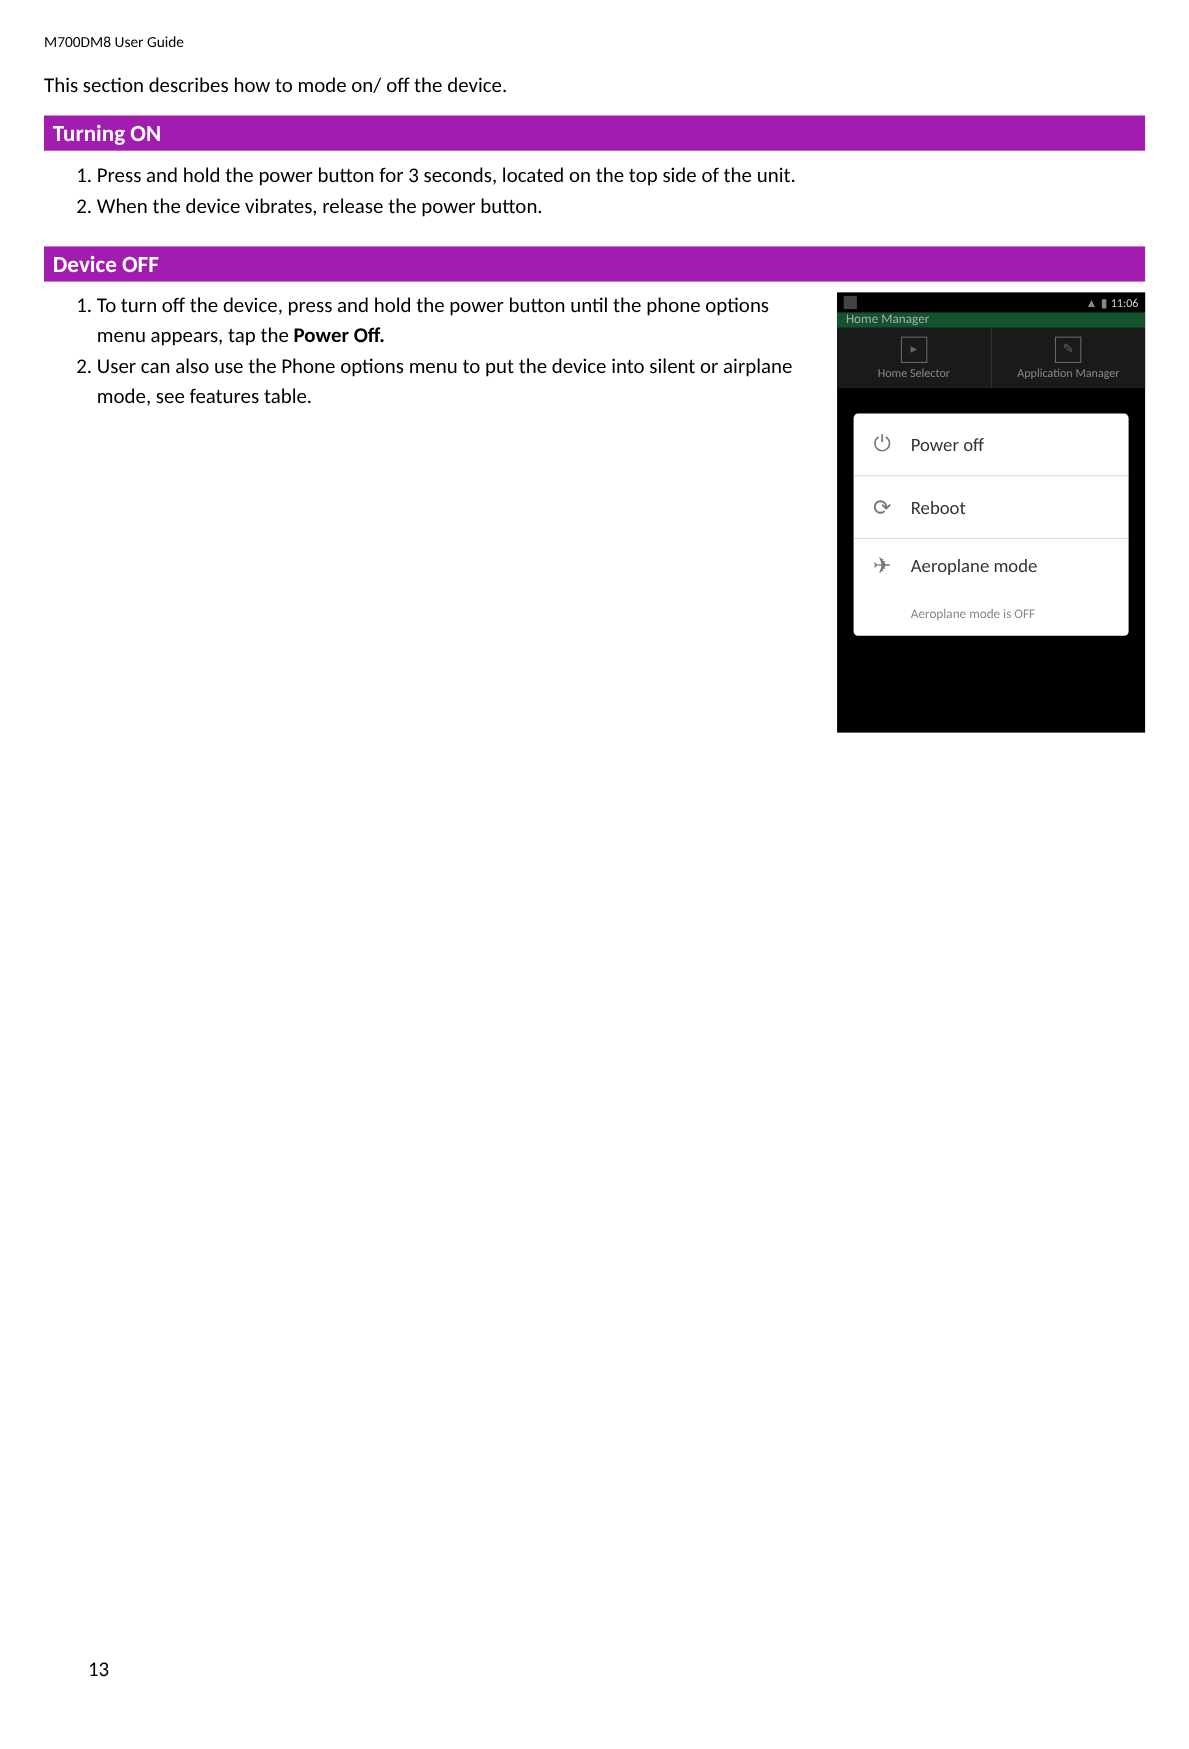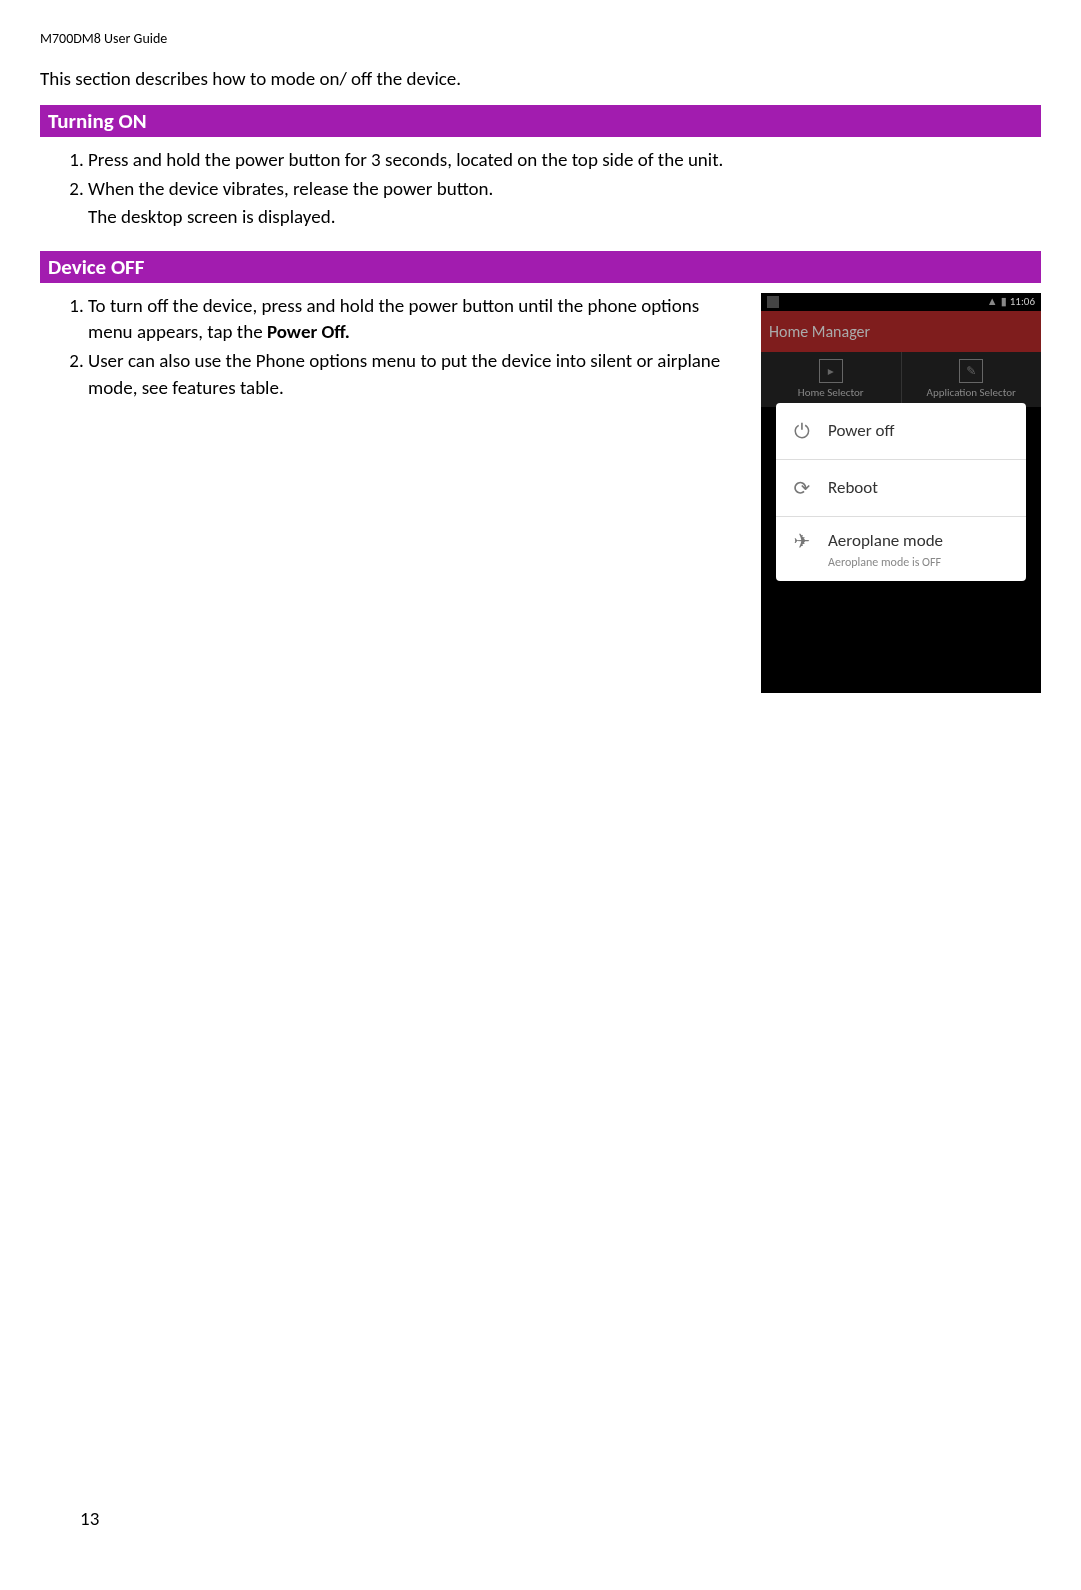--- a/index.html
+++ b/index.html
@@ -80,24 +80,24 @@
       width: 12px;
       height: 12px;
       background: #444;
     }
     .status-right {
       display: flex;
       gap: 3px;
       align-items: center;
     }
     .home-manager-header {
-      background: #7f1d1d;
+      background: #14532d;
       color: #aaa;
-      font-size: 16px;
-      padding: 11px 8px;
+      font-size: 12px;
+      padding: 0 8px;
     }
     .selector-row {
       display: flex;
       height: 55px;
       background: #1a1a1a;
     }
     .selector-item {
       flex: 1;
       display: flex;
       flex-direction: column;
@@ -146,20 +146,21 @@
     .dialog-item-row {
       display: flex;
       align-items: center;
       gap: 14px;
       width: 100%;
     }
     .dialog-subtext {
       font-size: 12px;
       color: #888;
       margin-left: 38px;
+      margin-top: 24px;
     }
     .dialog-icon {
       width: 24px;
       height: 24px;
       display: flex;
       align-items: center;
       justify-content: center;
       color: #777;
       font-size: 20px;
     }
@@ -188,21 +189,20 @@
   <div class="intro-text">This section describes how to mode on/ off the device.</div>
 
   <div class="section-header">Turning ON</div>
 
   <div class="content-row">
     <div class="text-col">
       <ol>
         <li>Press and hold the power button for 3 seconds, located on the top side of the unit.</li>
         <li>When the device vibrates, release the power button.</li>
       </ol>
-      <div class="sub-line">The desktop screen is displayed.</div>
     </div>
   </div>
 
   <div class="section-header">Device OFF</div>
 
   <div class="content-row">
     <div class="text-col">
       <ol>
         <li>
           <span>To turn off the device, press and hold the power button until the phone options menu appears, tap the </span><span class="bold">Power Off.</span>
@@ -223,21 +223,21 @@
         </div>
       </div>
       <div class="home-manager-header">Home Manager</div>
       <div class="selector-row">
         <div class="selector-item">
           <div class="selector-icon">▸</div>
           <span>Home Selector</span>
         </div>
         <div class="selector-item" style="border-right:none;">
           <div class="selector-icon">✎</div>
-          <span>Application Selector</span>
+          <span>Application Manager</span>
         </div>
       </div>
       <div class="dialog-overlay">
         <div class="dialog-item">
           <div class="dialog-icon">⏻</div>
           <span>Power off</span>
         </div>
         <div class="dialog-item">
           <div class="dialog-icon">⟳</div>
           <span>Reboot</span>

